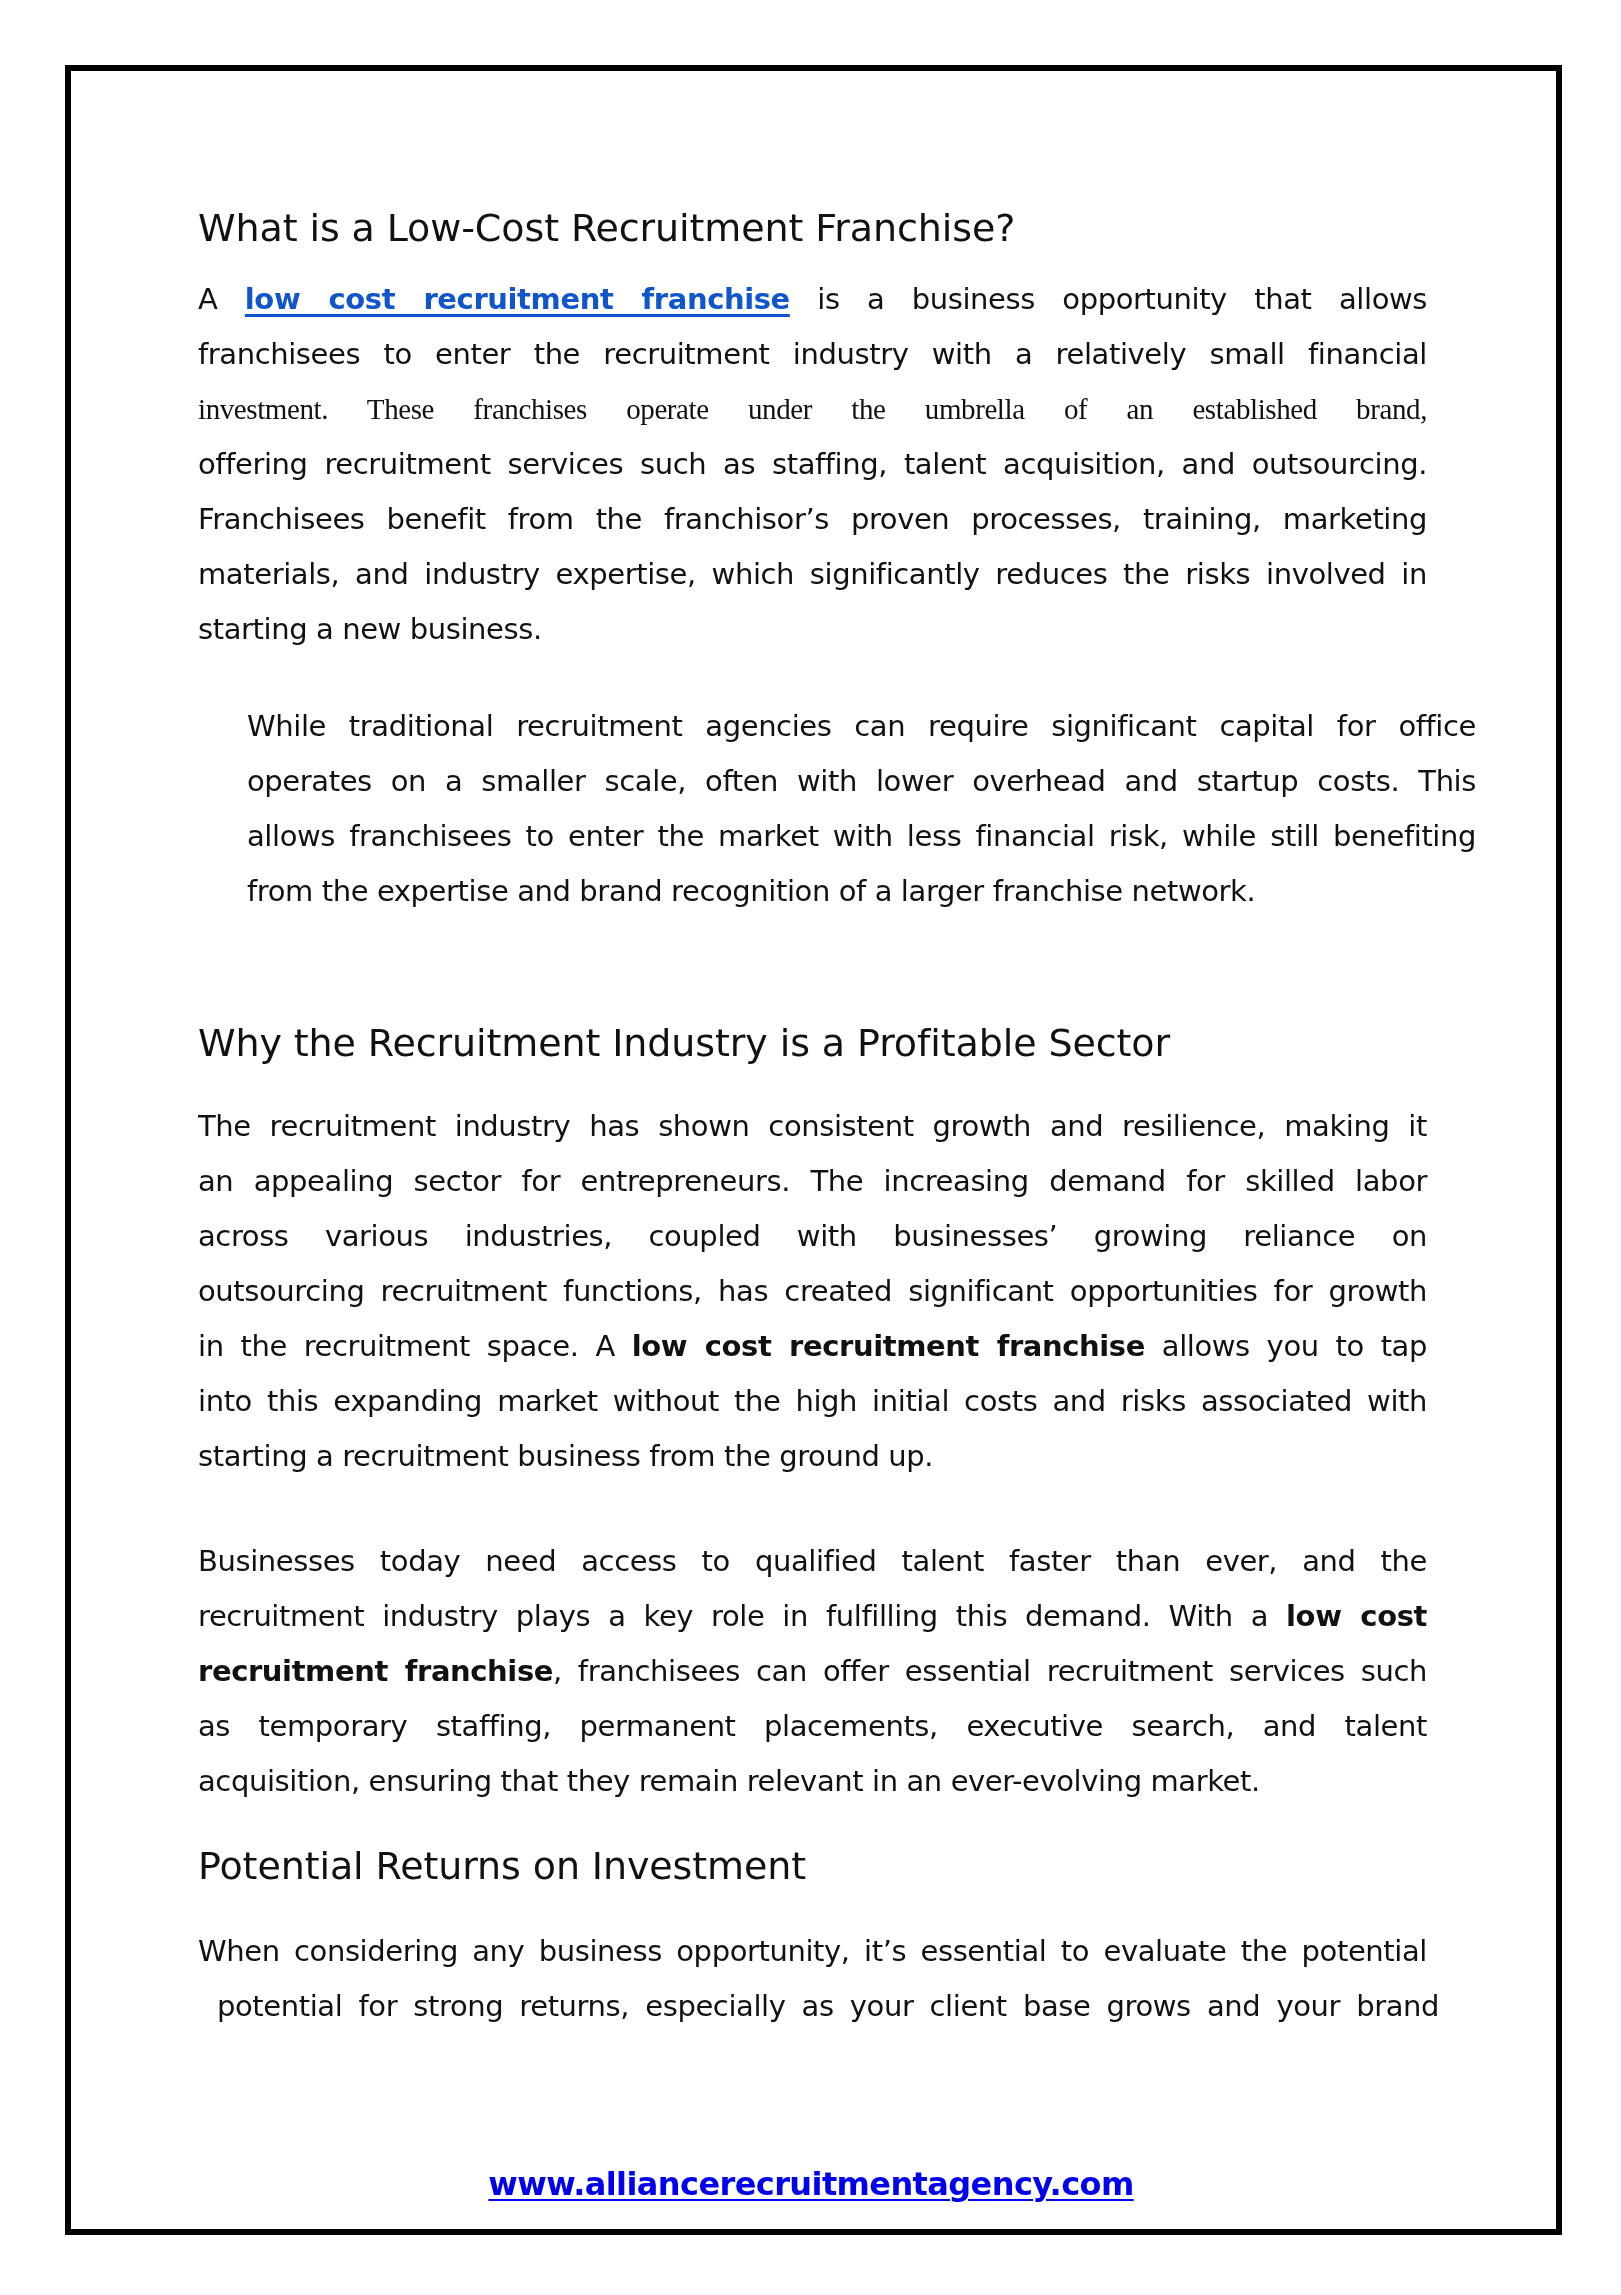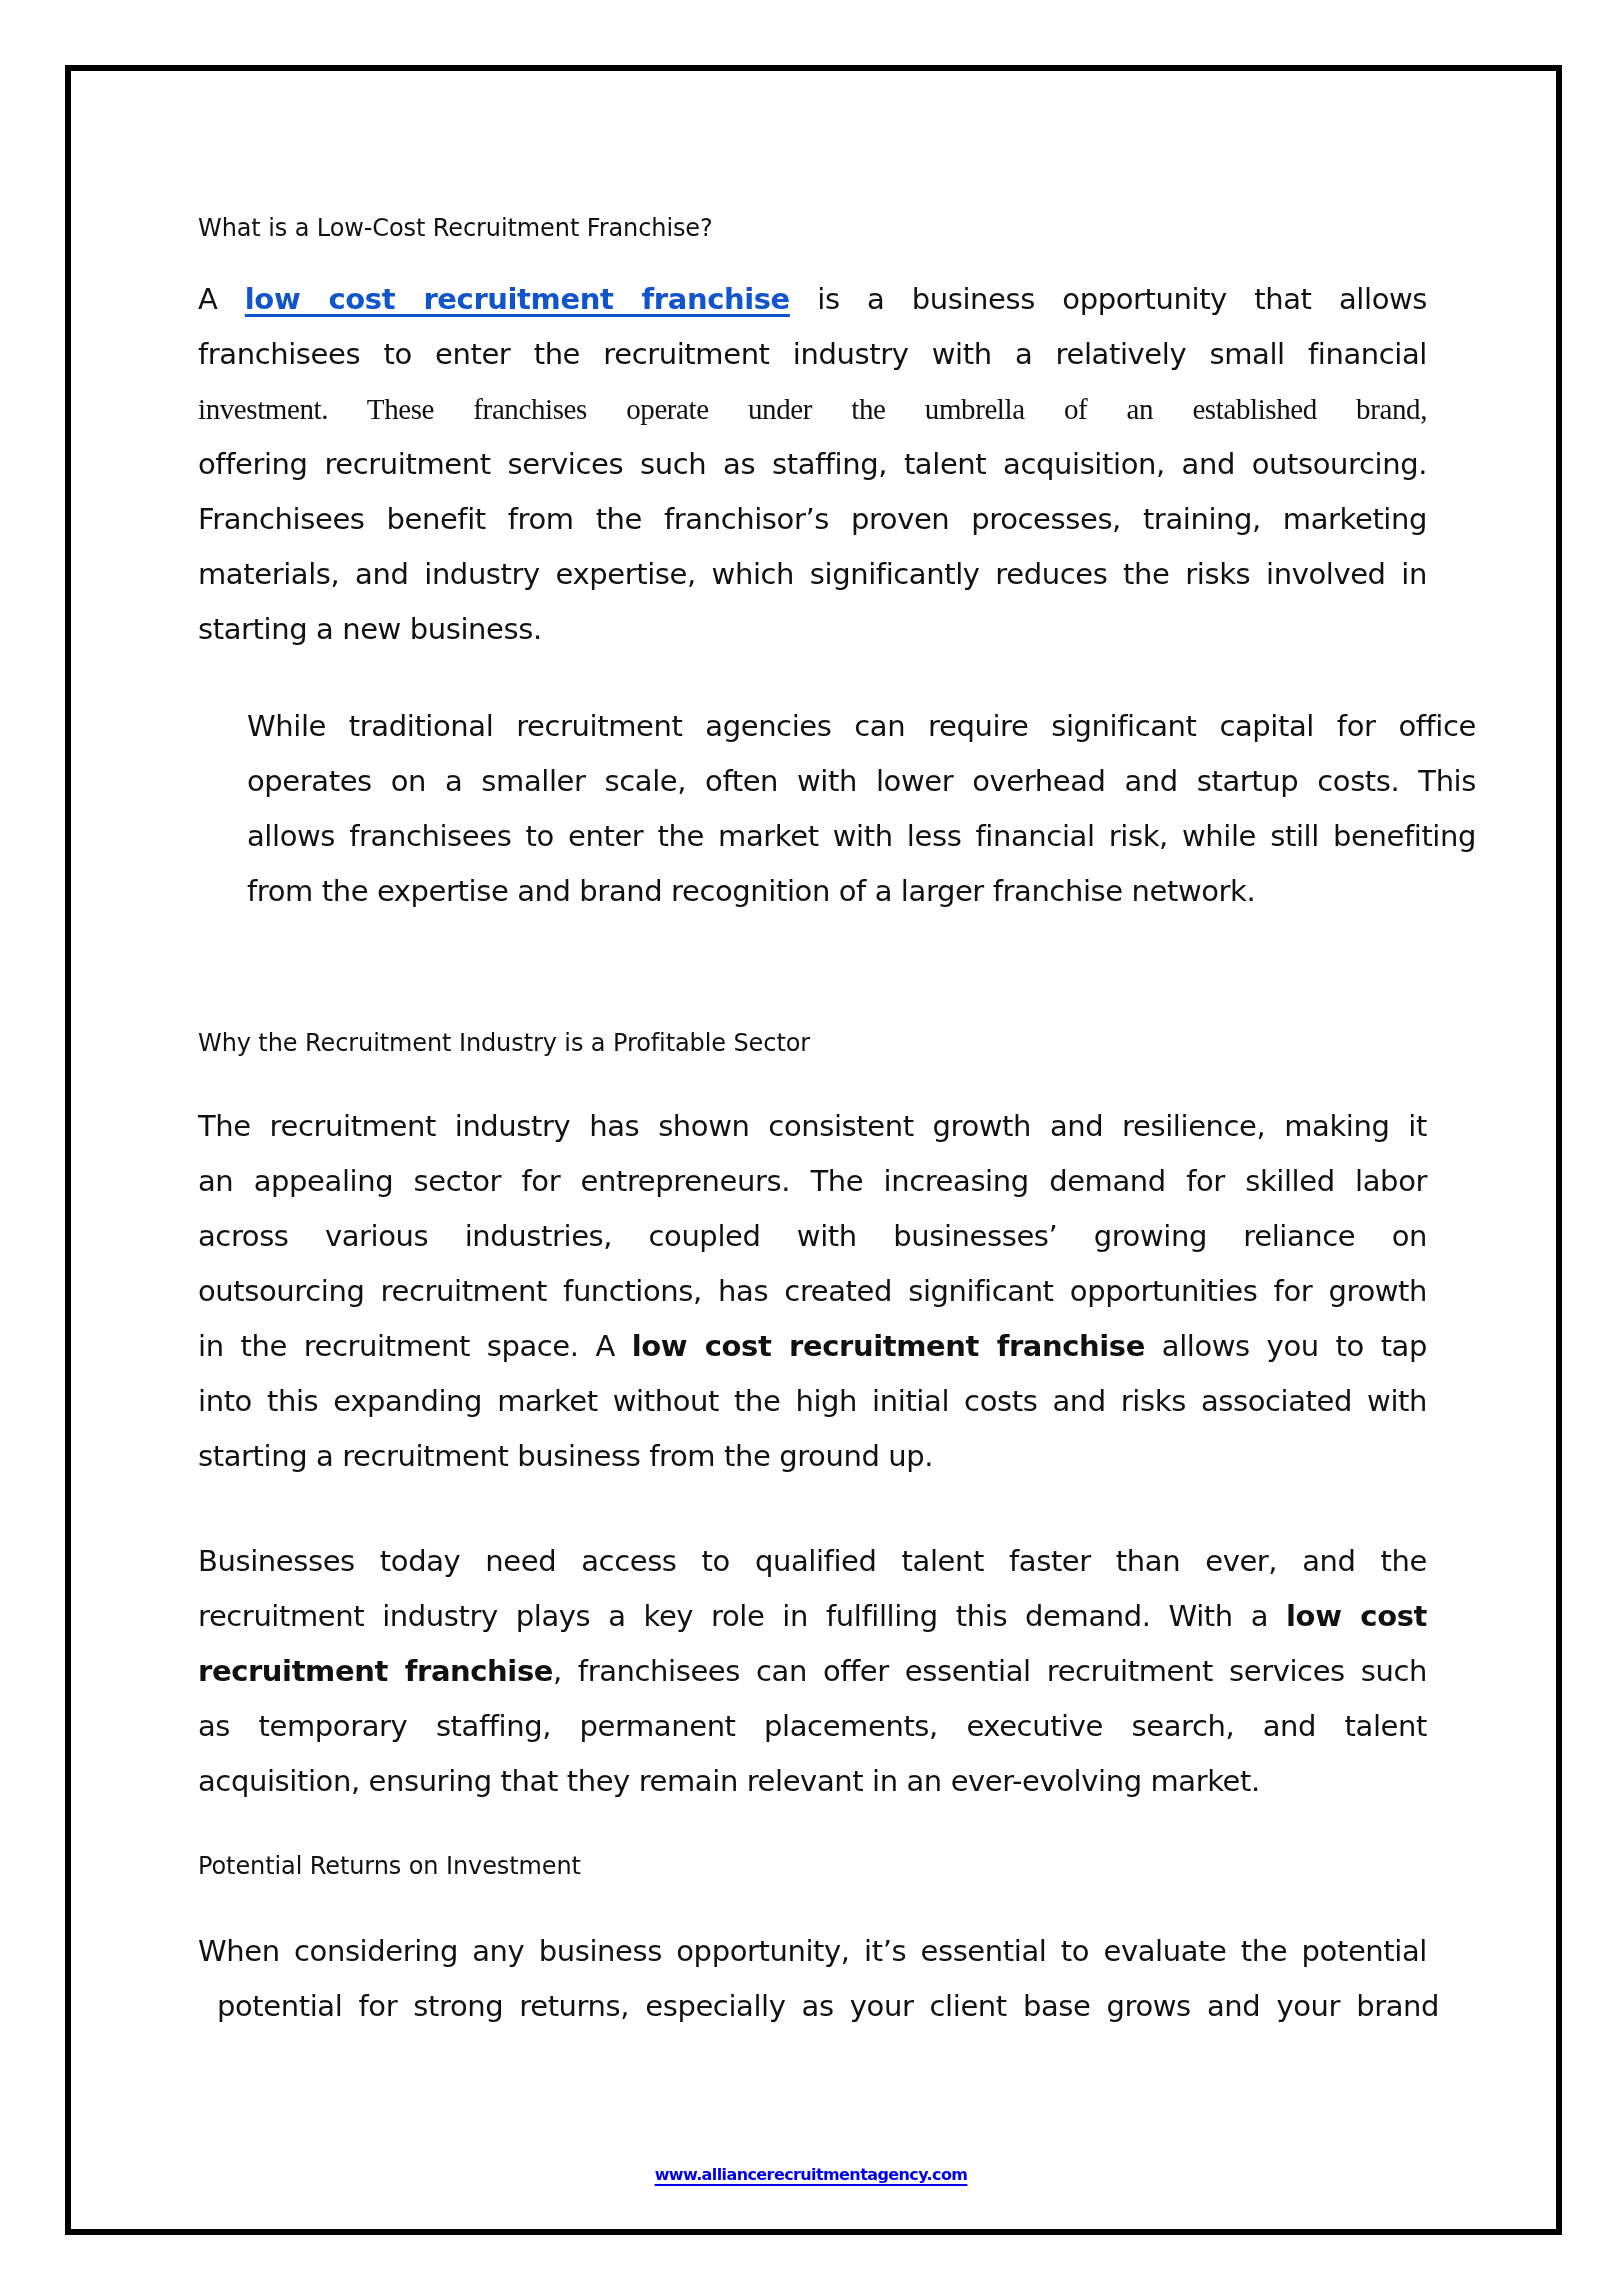--- a/index.html
+++ b/index.html
@@ -25,21 +25,21 @@
     box-sizing: content-box;
   }
   .block {
     position: absolute;
     left: 0;
     width: 1229px;
   }
   h2.section-heading {
     margin: 0;
     font-weight: normal;
-    font-size: 24px;
+    font-size: 38px;
     line-height: 51px;
     color: #111111;
     letter-spacing: -0.1px;
     white-space: nowrap;
   }
   p.para {
     margin: 0;
     font-size: 29px;
     line-height: 55px;
     text-align: justify;
@@ -69,21 +69,21 @@
   .footer {
     position: absolute;
     left: 0;
     top: 2165px;
     width: 1622px;
     text-align: center;
   }
   .footer a {
     font-family: "DejaVu Sans", sans-serif;
     font-weight: bold;
-    font-size: 16px;
+    font-size: 32px;
     color: #0000ee;
     text-decoration: underline;
     text-decoration-thickness: 1.9px;
     text-underline-offset: 4.4px;
     letter-spacing: -0.6px;
     text-align: right;
   }
 </style>
 </head>
 <body>

